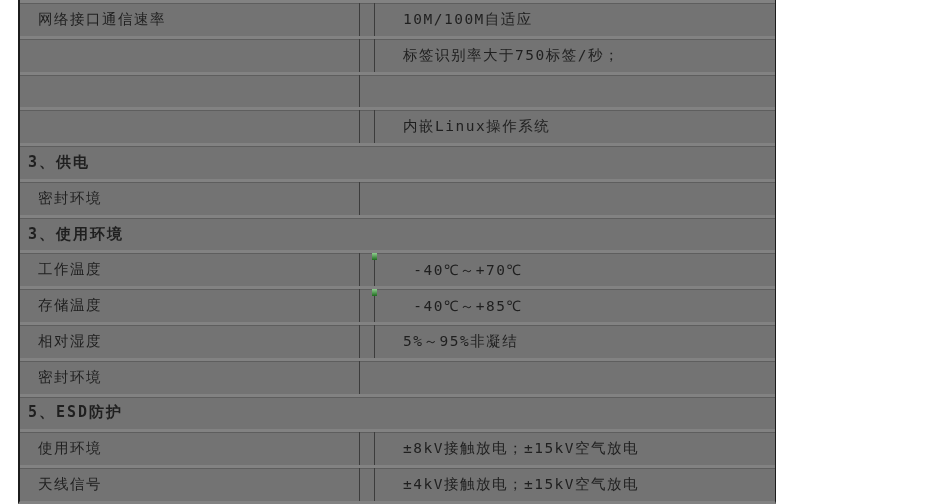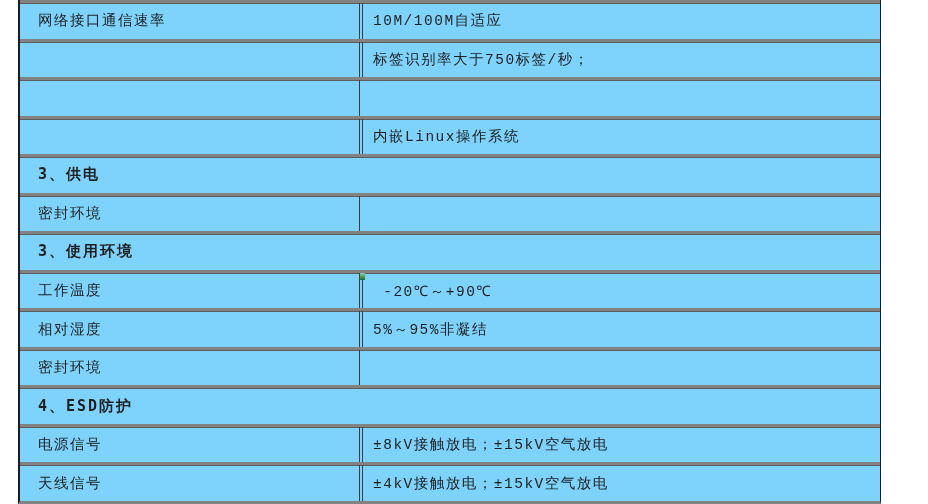--- a/index.html
+++ b/index.html
@@ -2,48 +2,47 @@
 <html><head>
 <meta charset="utf-8">
 <style>
   html,body{margin:0;padding:0;}
   body{
     width:928px;height:504px;position:relative;background:#ffffff;overflow:hidden;
     font-family:"DejaVu Sans Mono","Liberation Mono",monospace;
     color:#1f1f1f;
   }
   .spec-table{
-    position:absolute;left:18px;top:0;width:863px;height:504px;
+    position:absolute;left:18px;top:0;width:758px;height:504px;
     box-sizing:border-box;
     border-left:2px solid #1c1c1c;
     border-right:1px solid #1c1c1c;
     border-bottom:3px solid #828282;
     display:flex;flex-direction:column;
-    background:#7dd3fc;
+    background:#737373;
   }
   .row{
     flex:1;display:flex;align-items:stretch;min-height:0;
     border-top:3px solid #828282;
     box-shadow:inset 0 1px 0 #5e5e5e; 
   }
   .cell{display:flex;align-items:center;box-sizing:border-box;min-width:0;}
   .label-cell{
     width:340px;flex:none;
     border-right:1px solid #3c3c3c;
     padding-left:18px;
   }
   .value-cell{
     flex:1;position:relative;
     border-left:1px solid #3c3c3c;
-    margin-left:2px;            
-    padding-left:10px;
-    font-family:Liberation Mono, monospace;
+    margin-left:14px;            
+    padding-left:28px;
   }
   .section-cell{
-    flex:1;padding-left:18px;font-weight:bold;
+    flex:1;padding-left:8px;font-weight:bold;
   }
   .txt{
     font-size:14.5px;letter-spacing:1.5px;white-space:pre;
     overflow:hidden;text-overflow:clip;
   }
   .section-cell .txt{font-size:15px;letter-spacing:2px;}
   .marker{
     position:absolute;left:-3px;top:0;width:5px;height:7px;
     background:linear-gradient(#8fce8f,#1e6b1e);
     display:block;
@@ -106,50 +105,59 @@
       <span class="txt section-txt">3、使用环境</span>
     </div>
   </div>
 
   <div class="row data">
     <div class="cell label-cell">
       <span class="txt label-txt">工作温度</span>
     </div>
     <div class="cell value-cell">
       <span class="marker"></span>
-      <span class="txt value-txt"> -20℃～+90℃</span>
+      <span class="txt value-txt"> -40℃～+70℃</span>
     </div>
   </div>
 
+  <div class="row data">
+    <div class="cell label-cell">
+      <span class="txt label-txt">存储温度</span>
+    </div>
+    <div class="cell value-cell">
+      <span class="marker"></span>
+      <span class="txt value-txt"> -40℃～+85℃</span>
+    </div>
+  </div>
 
   <div class="row data">
     <div class="cell label-cell">
       <span class="txt label-txt">相对湿度</span>
     </div>
     <div class="cell value-cell">
 
       <span class="txt value-txt">5%～95%非凝结</span>
     </div>
   </div>
 
   <div class="row data">
     <div class="cell label-cell">
       <span class="txt label-txt">密封环境</span>
     </div>
   </div>
 
   <div class="row section">
     <div class="cell section-cell">
-      <span class="txt section-txt">4、ESD防护</span>
+      <span class="txt section-txt">5、ESD防护</span>
     </div>
   </div>
 
   <div class="row data">
     <div class="cell label-cell">
-      <span class="txt label-txt">电源信号</span>
+      <span class="txt label-txt">使用环境</span>
     </div>
     <div class="cell value-cell">
 
       <span class="txt value-txt">±8kV接触放电；±15kV空气放电</span>
     </div>
   </div>
 
   <div class="row data">
     <div class="cell label-cell">
       <span class="txt label-txt">天线信号</span>

